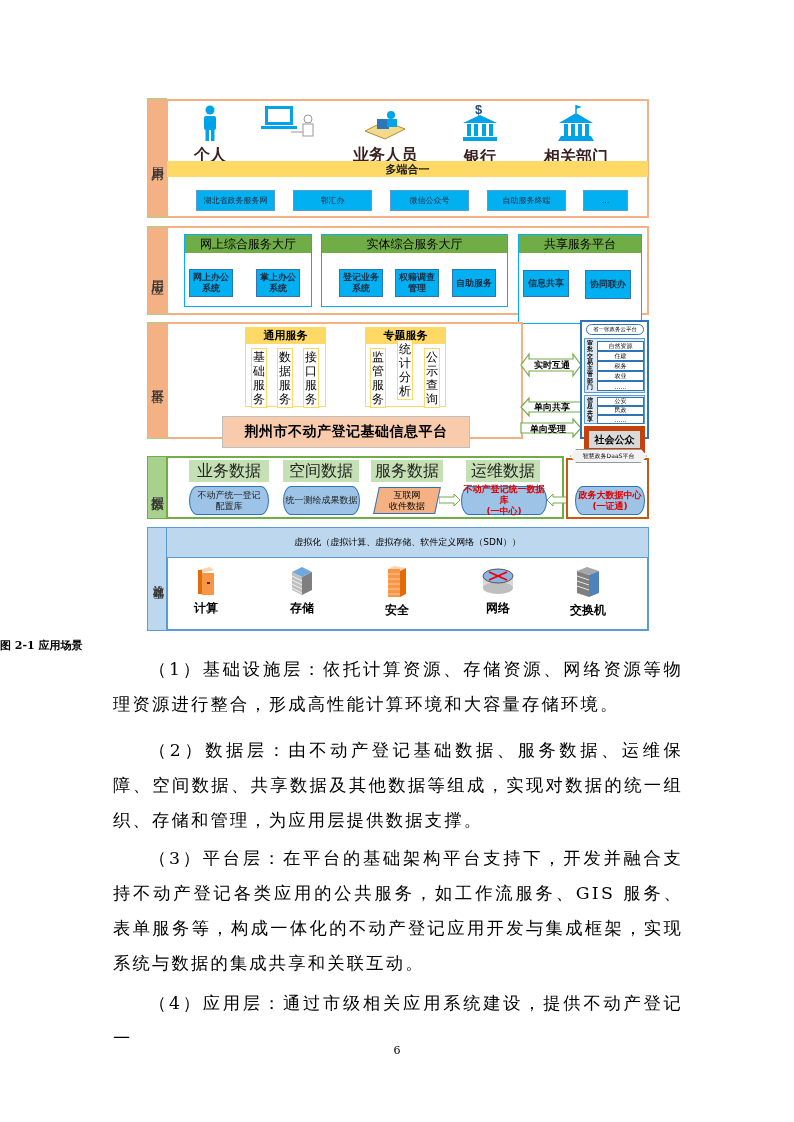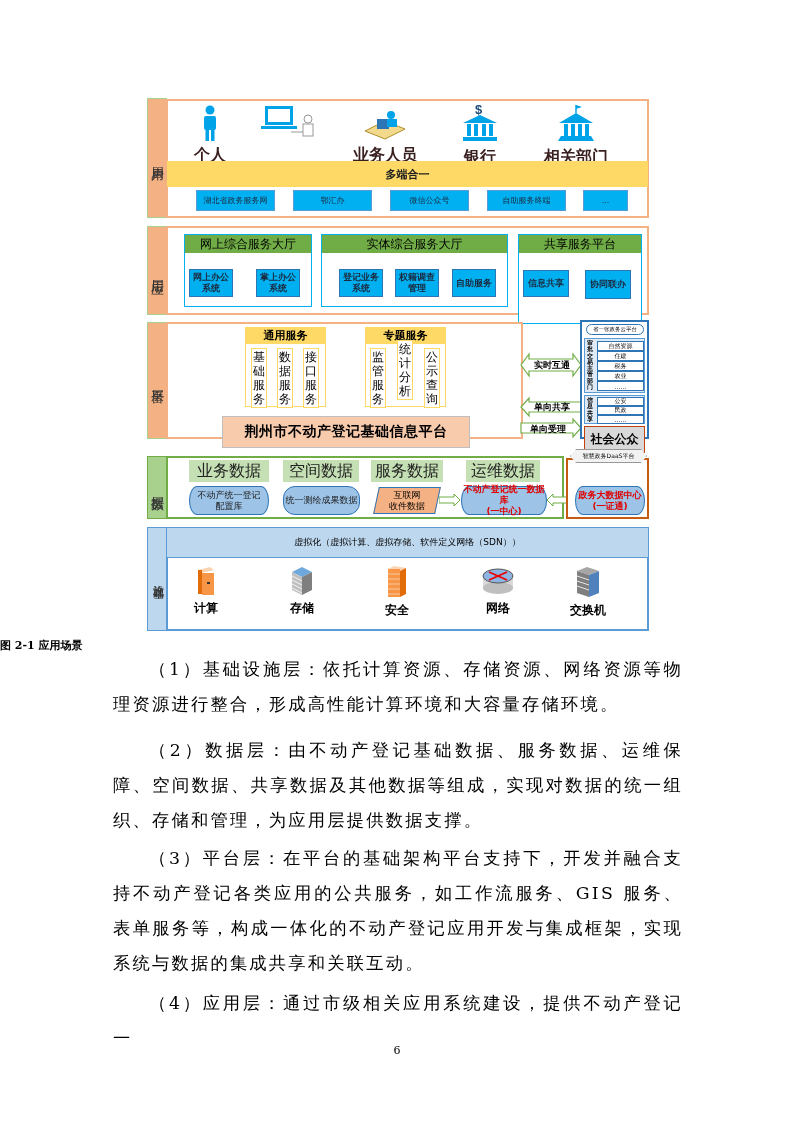--- a/index.html
+++ b/index.html
@@ -89,21 +89,21 @@
         <polygon points="3,20 20,10 37,20" fill="#00a2e8"></polygon>
         <rect x="8" y="21" width="4" height="12" fill="#00a2e8"></rect>
         <rect x="15" y="21" width="4" height="12" fill="#00a2e8"></rect>
         <rect x="22" y="21" width="4" height="12" fill="#00a2e8"></rect>
         <rect x="29" y="21" width="4" height="12" fill="#00a2e8"></rect>
         <polygon points="2,38 38,38 35,33 5,33" fill="#00a2e8"></polygon>
       </svg>
     <span class="user-label">相关部门</span>
   </div>
 
-  <div class="abs bar-yellow" style="left:167px;top:161px;width:481px;height:26px;">多端合一</div>
+  <div class="abs bar-yellow" style="left:167px;top:161px;width:481px;height:16px;">多端合一</div>
 
   <div class="abs chan" style="left:196px;top:190px;width:79px;height:21px;">湖北省政务服务网</div>
   <div class="abs chan" style="left:293px;top:190px;width:79px;height:21px;">鄂汇办</div>
   <div class="abs chan" style="left:390px;top:190px;width:79px;height:21px;">微信公众号</div>
   <div class="abs chan" style="left:487px;top:190px;width:79px;height:21px;">自助服务终端</div>
   <div class="abs chan" style="left:583px;top:190px;width:45px;height:21px;">...</div>
 
   <div class="layer-label lbl-orange" style="left:147px;top:226px;width:20px;height:89px;">应用层</div>
   <div class="abs panel-orange" style="left:166px;top:226px;width:483px;height:89px;"></div>
 
@@ -163,33 +163,33 @@
   <div class="gov-item" style="left:597px;top:361px;width:45px;height:8px;">税务</div>
   <div class="gov-item" style="left:597px;top:371px;width:45px;height:8px;">农业</div>
   <div class="gov-item" style="left:597px;top:381px;width:45px;height:8px;">......</div>
 
   <div class="abs" style="left:584px;top:395px;width:61px;height:29px;border:1px solid #5b9bd5;background:#deebf7;"></div>
   <div class="abs" style="left:586px;top:397px;width:8px;height:25px;font-size:6px;line-height:6.3px;text-align:center;word-break:break-all;font-weight:bold;">信息共享</div>
   <div class="gov-item" style="left:597px;top:397px;width:45px;height:7px;">公安</div>
   <div class="gov-item" style="left:597px;top:406px;width:45px;height:7px;">民政</div>
   <div class="gov-item" style="left:597px;top:415px;width:45px;height:7px;">......</div>
 
-  <div class="abs" style="left:584px;top:426px;width:61px;height:27px;background:#d9d9d9;border:1px solid #c2410c;font-size:12px;font-weight:bold;display:flex;align-items:center;justify-content:center;">社会公众</div>
+  <div class="abs" style="left:584px;top:426px;width:61px;height:27px;background:#d9d9d9;border:5px solid #c2410c;font-size:10px;font-weight:bold;display:flex;align-items:center;justify-content:center;">社会公众</div>
 
   <div class="layer-label lbl-green" style="left:147px;top:456px;width:20px;height:63px;">数据层</div>
   <div class="abs panel-green" style="left:166px;top:456px;width:398px;height:63px;"></div>
 
   <div class="abs data-cat" style="left:189px;top:460px;width:80px;height:22px;">业务数据</div>
   <div class="abs data-cat" style="left:283px;top:460px;width:76px;height:22px;">空间数据</div>
   <div class="abs data-cat" style="left:371px;top:460px;width:72px;height:22px;">服务数据</div>
   <div class="abs data-cat" style="left:466px;top:460px;width:74px;height:22px;">运维数据</div>
 
   <div class="abs cyl" style="left:189px;top:486px;width:80px;height:29px;white-space:pre-line;">不动产统一登记
 配置库</div>
-  <div class="abs cyl" style="left:283px;top:486px;width:77px;height:29px;border-radius:12px;">统一测绘成果数据</div>
+  <div class="abs cyl" style="left:283px;top:486px;width:77px;height:29px;">统一测绘成果数据</div>
   <div class="abs" style="left:376px;top:487px;width:62px;height:27px;background:#f4b183;border:1px solid #2e75b6;transform:skewX(-12deg);"></div>
   <div class="abs" style="left:376px;top:487px;width:62px;height:27px;display:flex;align-items:center;justify-content:center;text-align:center;font-size:9px;line-height:11px;white-space:pre-line;">互联网
 收件数据</div>
   <svg class="abs" style="left:439px;top:494px;" width="22" height="12" viewBox="0 0 22 12">
       <polygon points="0,3 15,3 15,0 21,6 15,12 15,9 0,9" fill="#fff" stroke="#70ad47"></polygon>
     </svg>
   <div class="abs cyl cyl-red" style="left:461px;top:486px;width:86px;height:29px;white-space:pre-line;">不动产登记统一数据库
 (一中心)</div>
   <svg class="abs" style="left:547px;top:494px;" width="28" height="12" viewBox="0 0 28 12">
       <polygon points="0,6 6,0 6,3 22,3 22,0 28,6 22,12 22,9 6,9 6,12" fill="#fff" stroke="#70ad47"></polygon>

